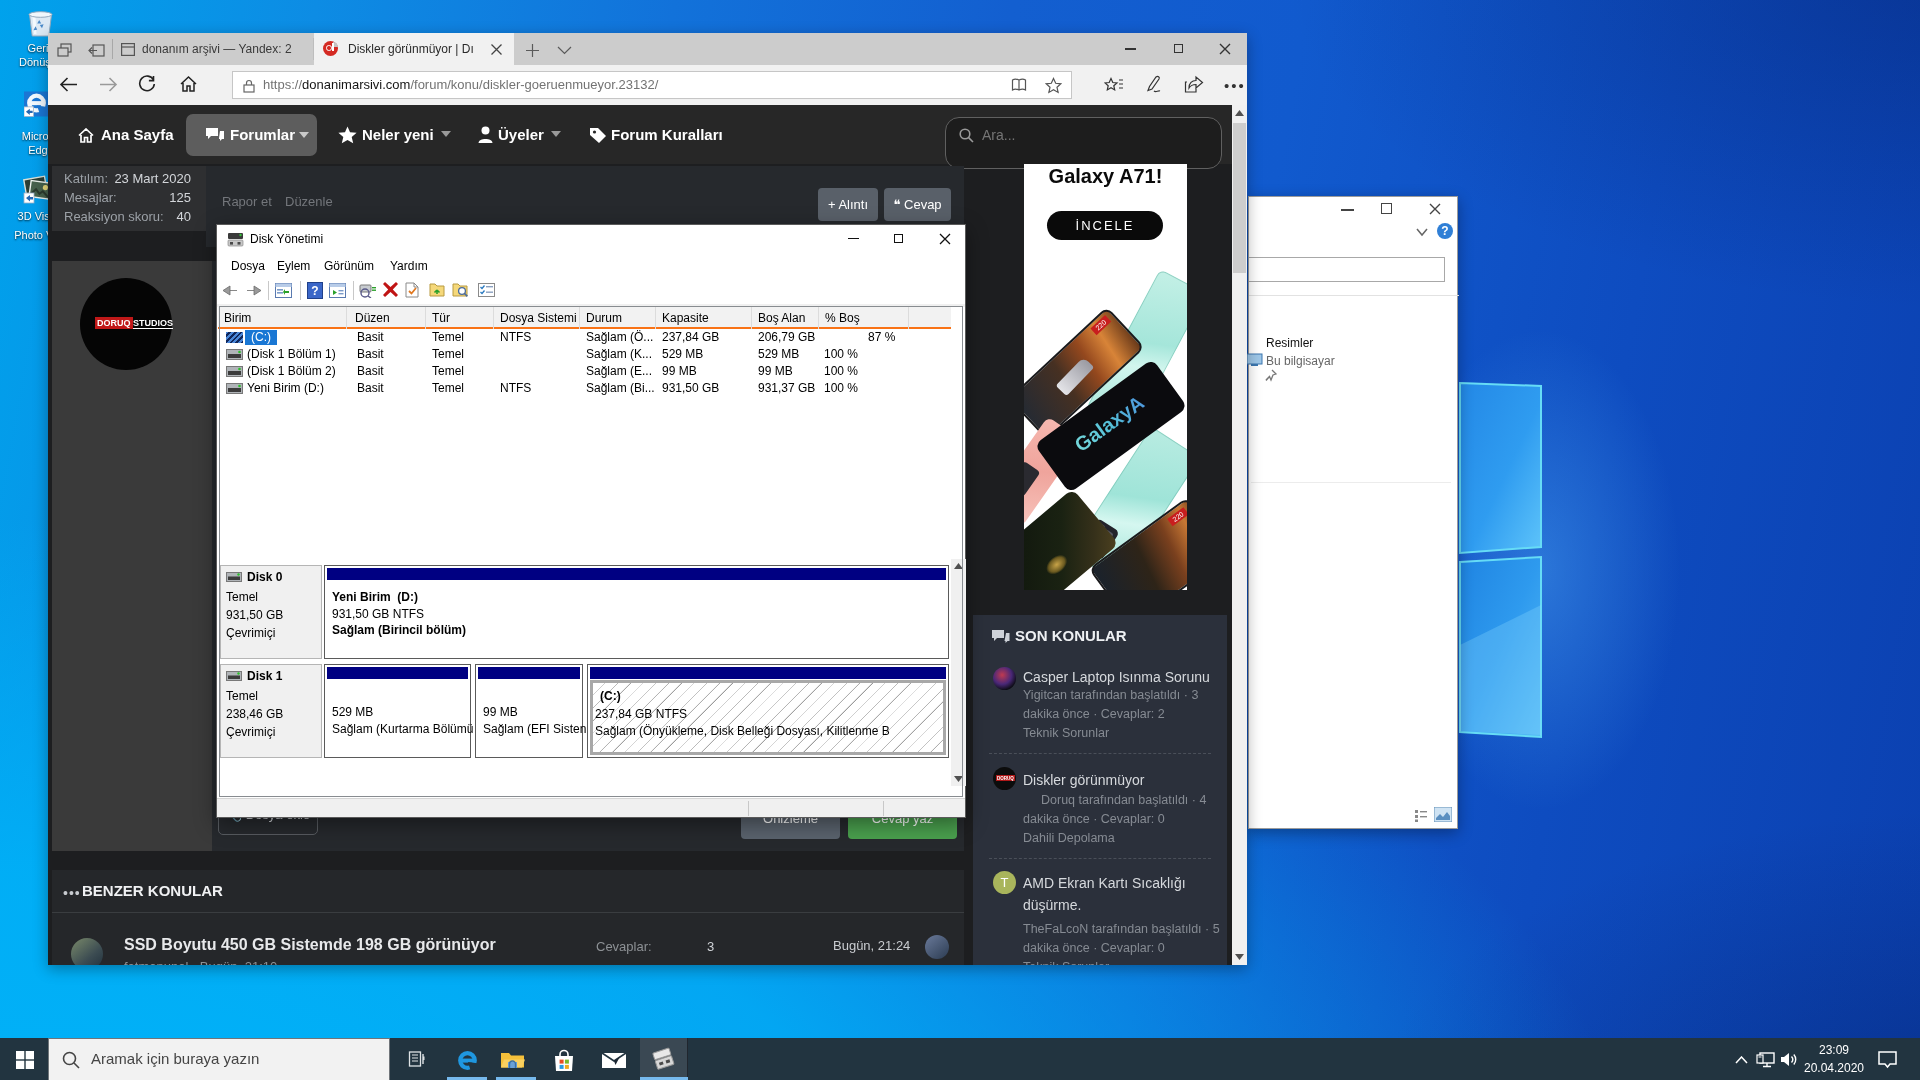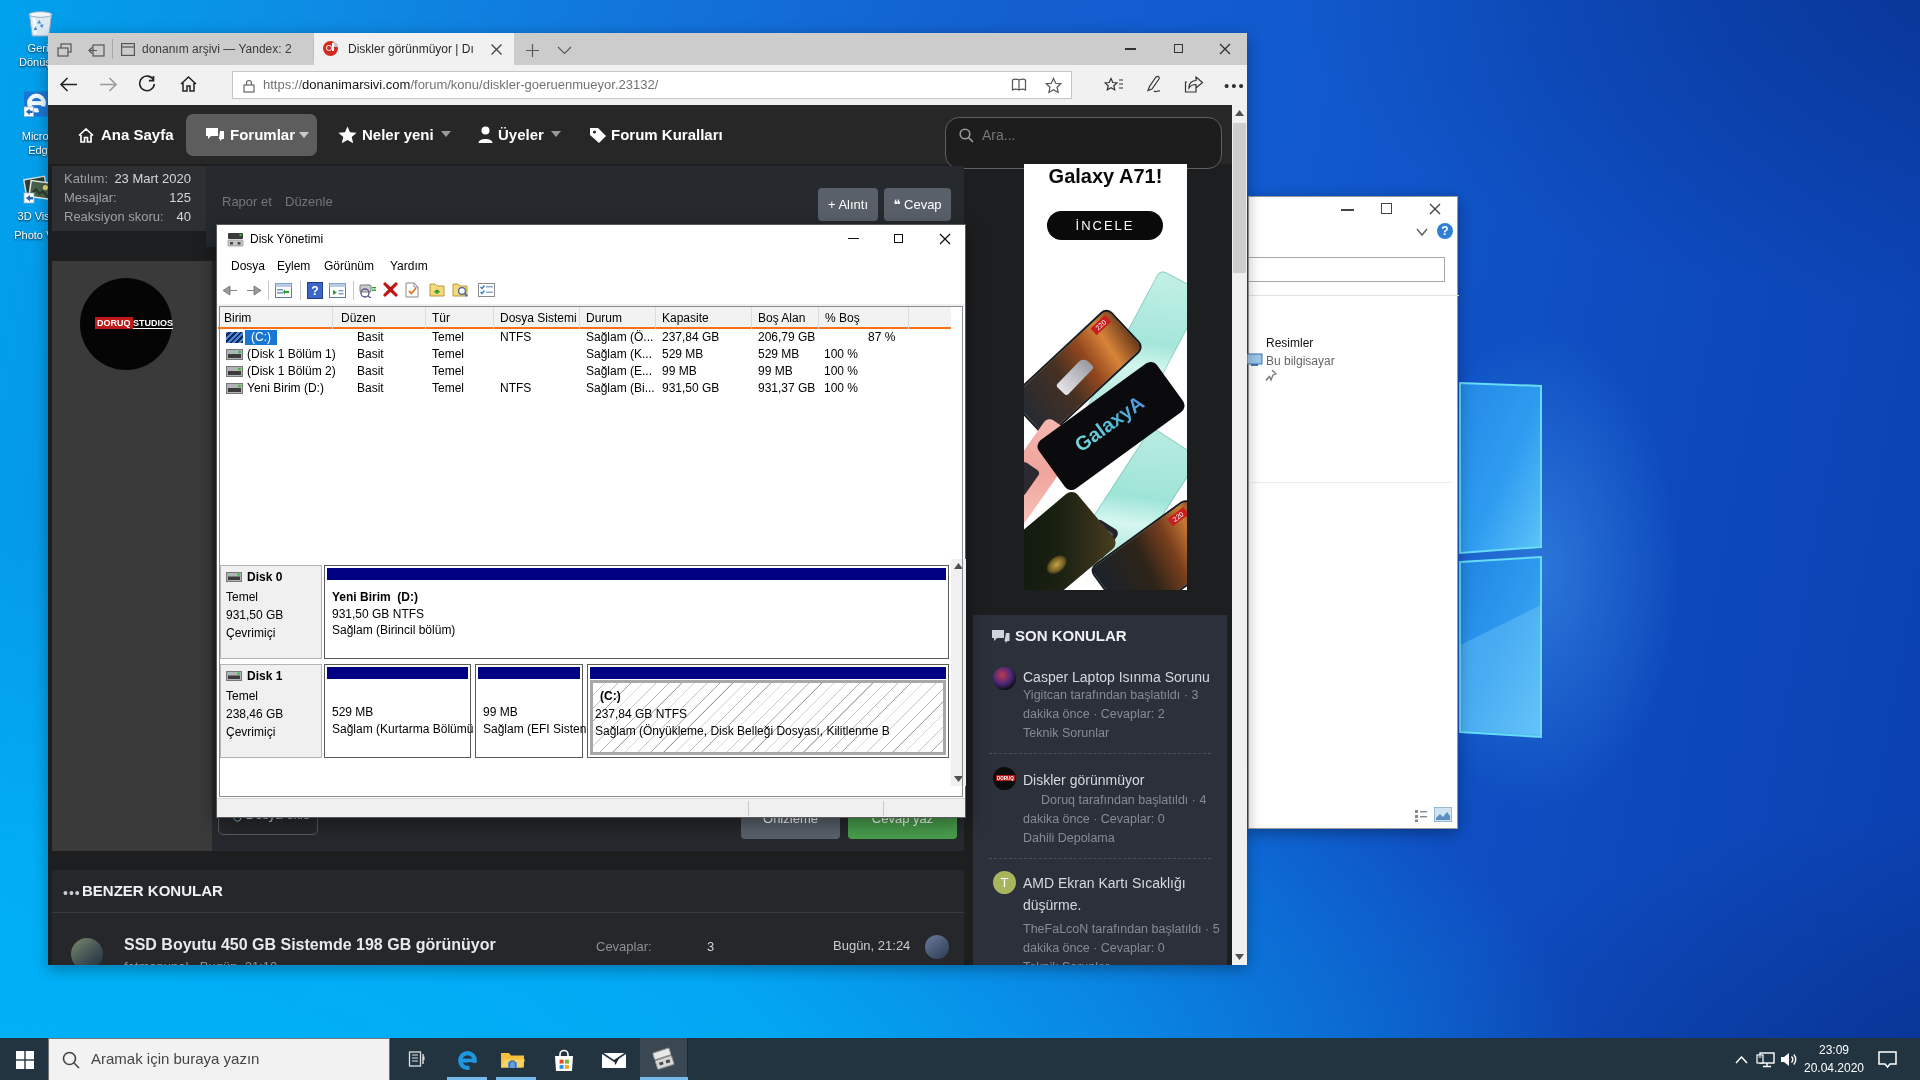--- a/index.html
+++ b/index.html
@@ -472,21 +472,21 @@
           <path d="M2.5 4 l1.5 1.5 2.5 -3" stroke="#2a7ac0" stroke-width="1.3" fill="none"></path>
           <rect x="8" y="3" width="7" height="1.4" fill="#8aa0c0"></rect>
           <path d="M2.5 9 l1.5 1.5 2.5 -3" stroke="#2a7ac0" stroke-width="1.3" fill="none"></path>
           <rect x="8" y="8.5" width="7" height="1.4" fill="#8aa0c0"></rect>
         </svg>
     </div>
     <div class="abs" style="left:0;top:79px;width:748px;height:3px;background:#f0f0f0;"></div>
     <div class="abs" style="left:2px;top:81px;width:744px;height:491px;border:1px solid #888c90;pointer-events:none;z-index:5;"></div>
     <div id="dw-thead">
       <div class="th" style="left:0;width:132px;border-left:none;">Birim</div>
-      <div class="th" style="left:114px;width:75px;padding-left:8px;">Düzen</div>
+      <div class="th" style="left:128px;width:75px;padding-left:8px;">Düzen</div>
       <div class="th" style="left:207px;width:68px;">Tür</div>
       <div class="th" style="left:275px;width:86px;">Dosya Sistemi</div>
       <div class="th" style="left:361px;width:76px;">Durum</div>
       <div class="th" style="left:437px;width:96px;">Kapasite</div>
       <div class="th" style="left:533px;width:67px;">Boş Alan</div>
       <div class="th" style="left:600px;width:90px;">% Boş</div>
       <div class="th" style="left:690px;width:43px;"></div>
     </div>
 
     <div class="tr" style="top:104px;">
@@ -553,21 +553,21 @@
           </svg>
         <div class="abs" style="left:26px;top:4px;font-weight:bold;">Disk 0</div>
         <div class="abs" style="left:5px;top:24px;">Temel</div>
         <div class="abs" style="left:5px;top:42px;">931,50 GB</div>
         <div class="abs" style="left:5px;top:60px;">Çevrimiçi</div>
       </div>
       <div class="part" style="left:106px;top:6px;width:625px;height:94px;">
         <div class="pband"></div>
         <div class="ptxt" style="top:24px;font-weight:bold;">Yeni Birim&nbsp; (D:)</div>
         <div class="ptxt" style="top:41px;">931,50 GB NTFS</div>
-        <div class="ptxt" style="top:57px;">Sağlam (Birincil bölüm)</div>
+        <div class="ptxt" style="top:57px;font-weight:bold;">Sağlam (Birincil bölüm)</div>
       </div>
       <div class="dlbl" style="top:105px;">
         <svg class="abs" style="left:5px;top:6px" width="16" height="10">
             <rect x="0.5" y="0.5" width="15" height="9" fill="#b0b4b8" stroke="#787878"></rect>
             <rect x="2" y="4.5" width="12" height="3.5" fill="#3c3c3c"></rect>
             <circle cx="12.5" cy="2.5" r="1.2" fill="#2ac02a"></circle>
           </svg>
         <div class="abs" style="left:26px;top:4px;font-weight:bold;">Disk 1</div>
         <div class="abs" style="left:5px;top:24px;">Temel</div>
         <div class="abs" style="left:5px;top:42px;">238,46 GB</div>

